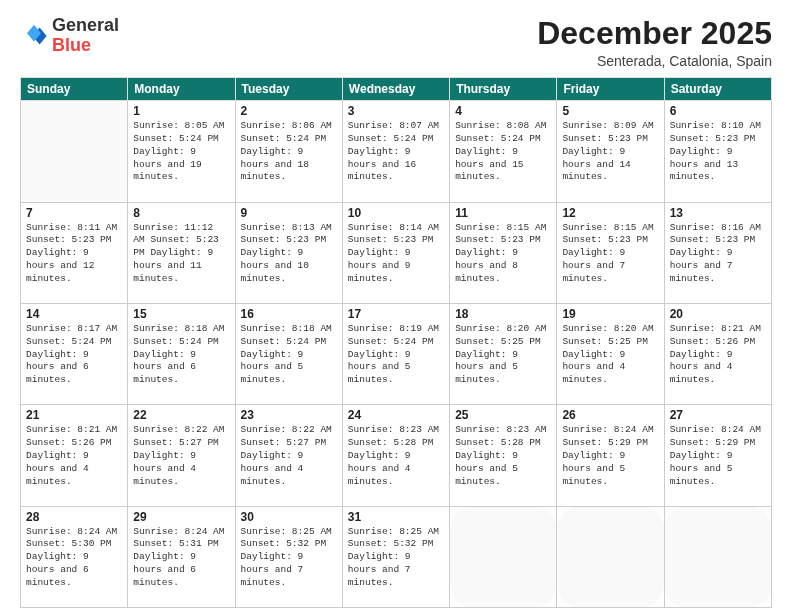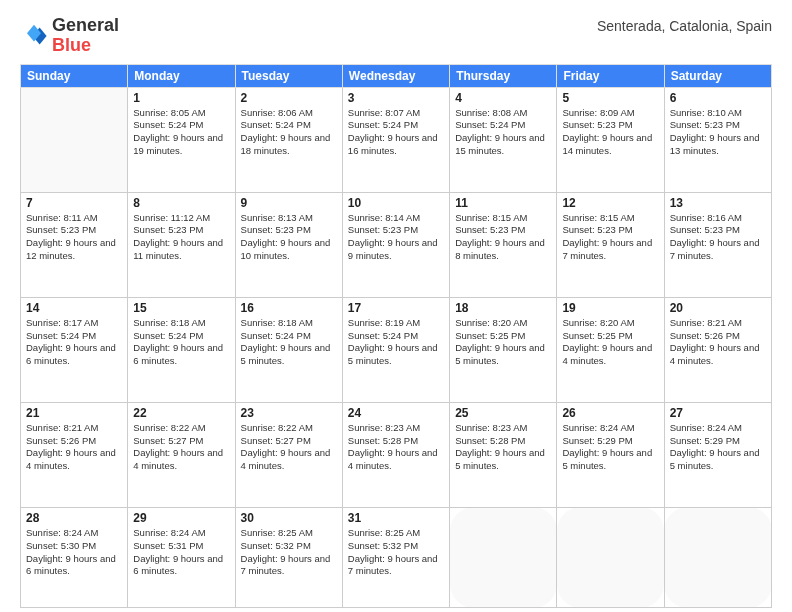--- a/index.html
+++ b/index.html
@@ -52,21 +52,21 @@
       font-size: 14px;
       color: #444;
       margin-top: 2px;
     }
     .calendar {
       width: 100%;
       border-collapse: collapse;
       flex: 1;
     }
     .calendar th {
-      background-color: #3b82f6;
+      background-color: #0f766e;
       color: white;
       font-size: 12px;
       font-weight: bold;
       padding: 4px 6px;
       text-align: left;
       border: 1px solid #ddd;
     }
     .calendar td {
       border: 1px solid #ccc;
       vertical-align: top;
@@ -83,20 +83,21 @@
       font-size: 12px;
       font-weight: bold;
       color: #222;
       margin-bottom: 2px;
       display: block;
     }
     .day-info {
       font-size: 9.5px;
       color: #333;
       line-height: 1.35;
+      font-family: Liberation Mono, monospace;
     }
     .last-row td {
       height: 72px;
       border-radius: 24px;
     }
   </style>
 </head>
 <body>
 
 <div class="page">
@@ -105,20 +106,21 @@
       <svg class="logo-icon" viewBox="0 0 40 40">
         <polygon points="28,8 38,20 28,32 18,20" fill="#1565c0"></polygon>
         <polygon points="20,4 30,16 20,28 10,16" fill="#42a5f5"></polygon>
       </svg>
       <div class="logo-text">
         <span class="logo-general">General</span><br>
         <span class="logo-blue">Blue</span>
       </div>
     </div>
     <div class="title-block">
+      <div class="month-title">December 2025</div>
       <div class="location">Senterada, Catalonia, Spain</div>
     </div>
   </div>
 
   <table class="calendar">
     <thead>
       <tr>
       <th>Sunday</th>
           <th>Monday</th>
           <th>Tuesday</th>

